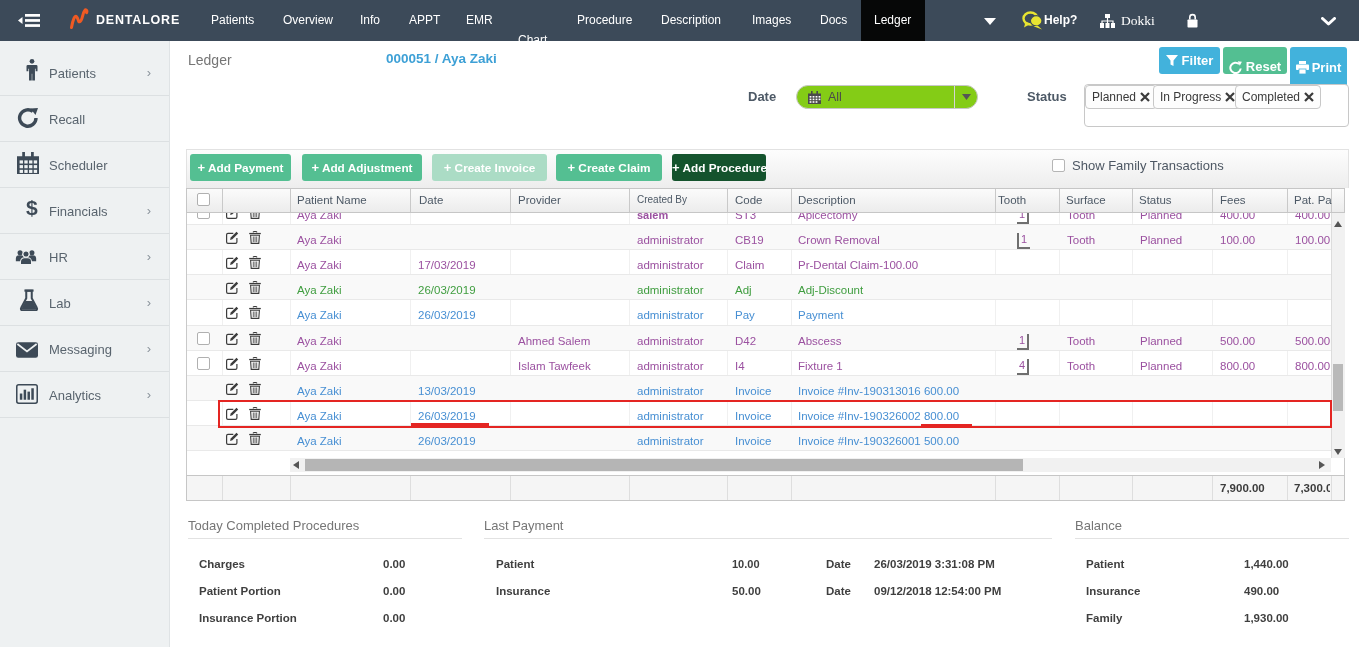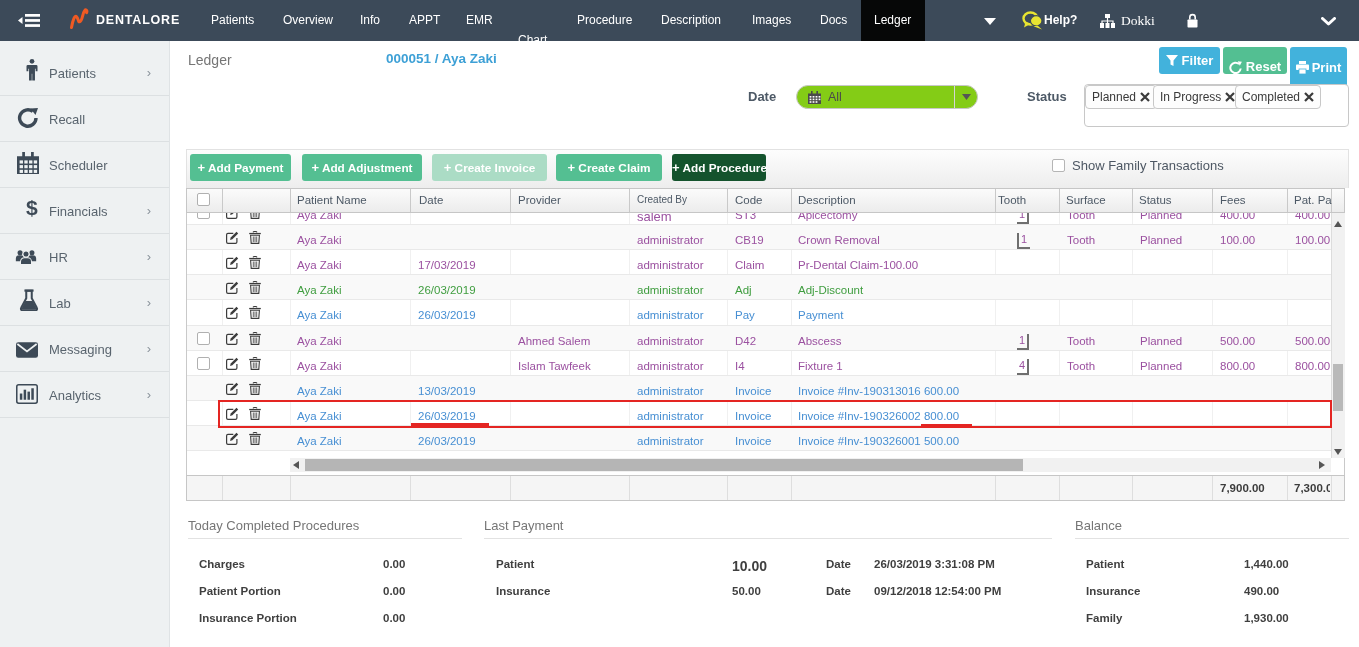--- a/index.html
+++ b/index.html
@@ -274,21 +274,21 @@
     </div>
 <div class="abs" style="left:62px;top:-7px;z-index:2;">
       <svg width="12" height="13" viewBox="0 0 12 13">
         <rect x="0.2" y="1.9" width="11.6" height="1.3" fill="#3c3c3c"></rect>
         <path d="M4.3 1.5 V0.5 h3.4 V1.5" stroke="#3c3c3c" stroke-width="1" fill="none"></path>
         <path d="M1.6 4.2 h8.8 l-0.6 8.2 H2.2 Z" fill="none" stroke="#3c3c3c" stroke-width="1.1"></path>
         <path d="M4.3 5.5 v5.6 M6 5.5 v5.6 M7.7 5.5 v5.6" stroke="#3c3c3c" stroke-width="0.8"></path>
       </svg>
     </div>
 <div class="abs" style="left:110px;top:-4px;font-size:11.5px;color:#9b51a0;z-index:2;">Aya Zaki</div>
-<div class="abs" style="left:450px;top:-4px;font-size:13px;color:#9b51a0;z-index:2;">salem</div>
+<div class="abs" style="left:450px;top:-4px;font-size:11px;color:#9b51a0;z-index:2;font-weight:bold;">salem</div>
 <div class="abs" style="left:548px;top:-4px;font-size:11.5px;color:#9b51a0;z-index:2;">ST3</div>
 <div class="abs" style="left:611px;top:-4px;font-size:11.5px;color:#9b51a0;z-index:2;">Apicectomy</div>
 <div class="abs" style="left:830px;top:-5px;z-index:2;">
       <span style="display:block;border-right:2.5px solid #6f6f6f;border-bottom:2.5px solid #6f6f6f;padding:0 2px 2px 2px;font-size:11px;line-height:12px;color:#9b51a0;">1</span>
     </div>
 <div class="abs" style="left:880px;top:-4px;font-size:11.5px;color:#9b51a0;z-index:2;">Tooth</div>
 <div class="abs" style="left:953px;top:-4px;font-size:11.5px;color:#9b51a0;z-index:2;">Planned</div>
 <div class="abs" style="left:1033px;top:-4px;font-size:11.5px;color:#9b51a0;z-index:2;">400.00</div>
 <div class="abs" style="left:1108px;top:-4px;font-size:11.5px;color:#9b51a0;z-index:2;">400.00</div>
 <div class="abs" style="left:0;top:12px;width:1144px;height:25px;background:#f9f9f9;z-index:0;"></div>
@@ -538,21 +538,21 @@
 <div class="abs" style="left:188px;top:518px;width:274px;border-bottom:1px solid #e2e2e2;padding-bottom:5px;font-size:13px;color:#767676;">Today Completed Procedures</div>
 <div class="abs" style="left:484px;top:518px;width:568px;border-bottom:1px solid #e2e2e2;padding-bottom:5px;font-size:13px;color:#767676;">Last Payment</div>
 <div class="abs" style="left:1075px;top:518px;width:274px;border-bottom:1px solid #e2e2e2;padding-bottom:5px;font-size:13px;color:#767676;">Balance</div>
 <div class="abs" style="left:199px;top:558px;font-size:11.5px;font-weight:600;color:#3f3f3f;">Charges</div>
 <div class="abs" style="left:383px;top:558px;font-size:11.5px;font-weight:600;color:#3f3f3f;">0.00</div>
 <div class="abs" style="left:199px;top:585px;font-size:11.5px;font-weight:600;color:#3f3f3f;">Patient Portion</div>
 <div class="abs" style="left:383px;top:585px;font-size:11.5px;font-weight:600;color:#3f3f3f;">0.00</div>
 <div class="abs" style="left:199px;top:612px;font-size:11.5px;font-weight:600;color:#3f3f3f;">Insurance Portion</div>
 <div class="abs" style="left:383px;top:612px;font-size:11.5px;font-weight:600;color:#3f3f3f;">0.00</div>
 <div class="abs" style="left:496px;top:558px;font-size:11.5px;font-weight:600;color:#3f3f3f;">Patient</div>
-<div class="abs" style="left:732px;top:558px;font-size:14px;font-weight:600;color:#3f3f3f;">10.00</div>
+<div class="abs" style="left:732px;top:558px;font-size:11px;font-weight:600;color:#3f3f3f;">10.00</div>
 <div class="abs" style="left:826px;top:558px;font-size:11.5px;font-weight:600;color:#3f3f3f;">Date</div>
 <div class="abs" style="left:874px;top:558px;font-size:11.5px;font-weight:600;color:#3f3f3f;">26/03/2019 3:31:08 PM</div>
 <div class="abs" style="left:496px;top:585px;font-size:11.5px;font-weight:600;color:#3f3f3f;">Insurance</div>
 <div class="abs" style="left:732px;top:585px;font-size:11.5px;font-weight:600;color:#3f3f3f;">50.00</div>
 <div class="abs" style="left:826px;top:585px;font-size:11.5px;font-weight:600;color:#3f3f3f;">Date</div>
 <div class="abs" style="left:874px;top:585px;font-size:11.5px;font-weight:600;color:#3f3f3f;">09/12/2018 12:54:00 PM</div>
 <div class="abs" style="left:1086px;top:558px;font-size:11.5px;font-weight:600;color:#3f3f3f;">Patient</div>
 <div class="abs" style="left:1244px;top:558px;font-size:11.5px;font-weight:600;color:#3f3f3f;">1,440.00</div>
 <div class="abs" style="left:1086px;top:585px;font-size:11.5px;font-weight:600;color:#3f3f3f;">Insurance</div>
 <div class="abs" style="left:1244px;top:585px;font-size:11.5px;font-weight:600;color:#3f3f3f;">490.00</div>

